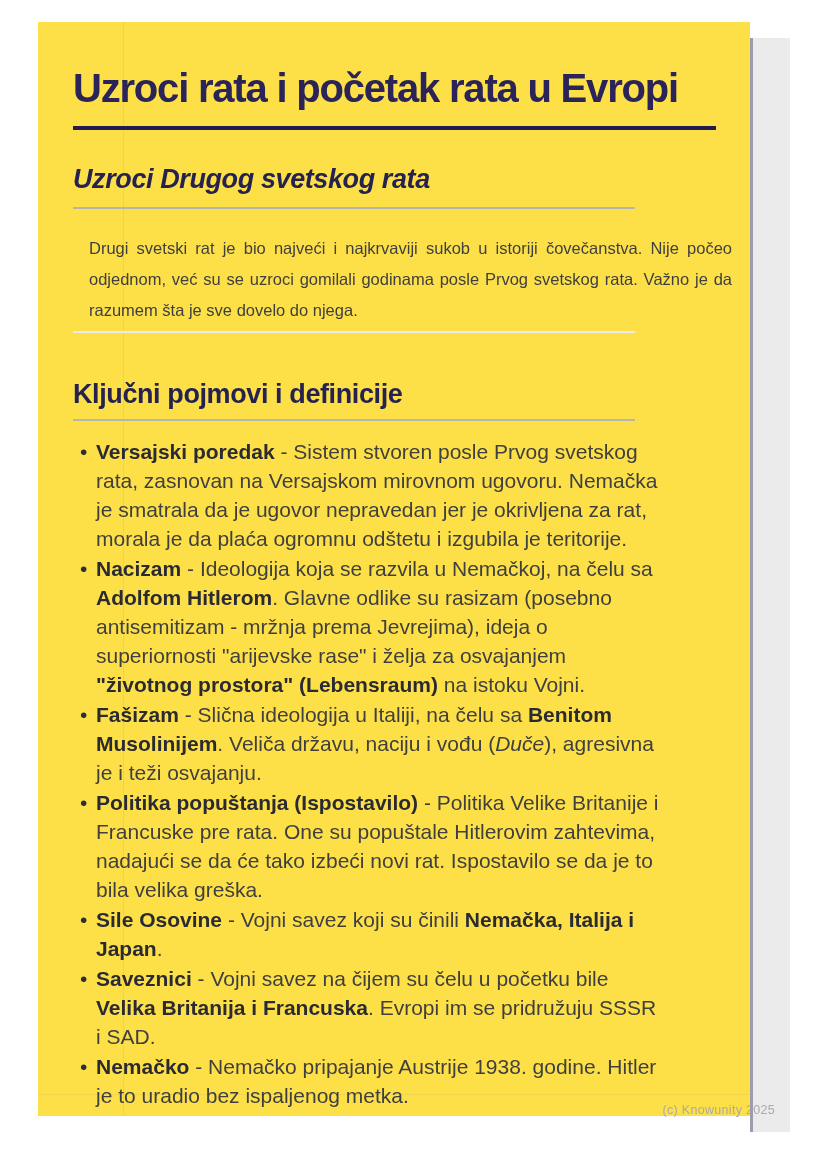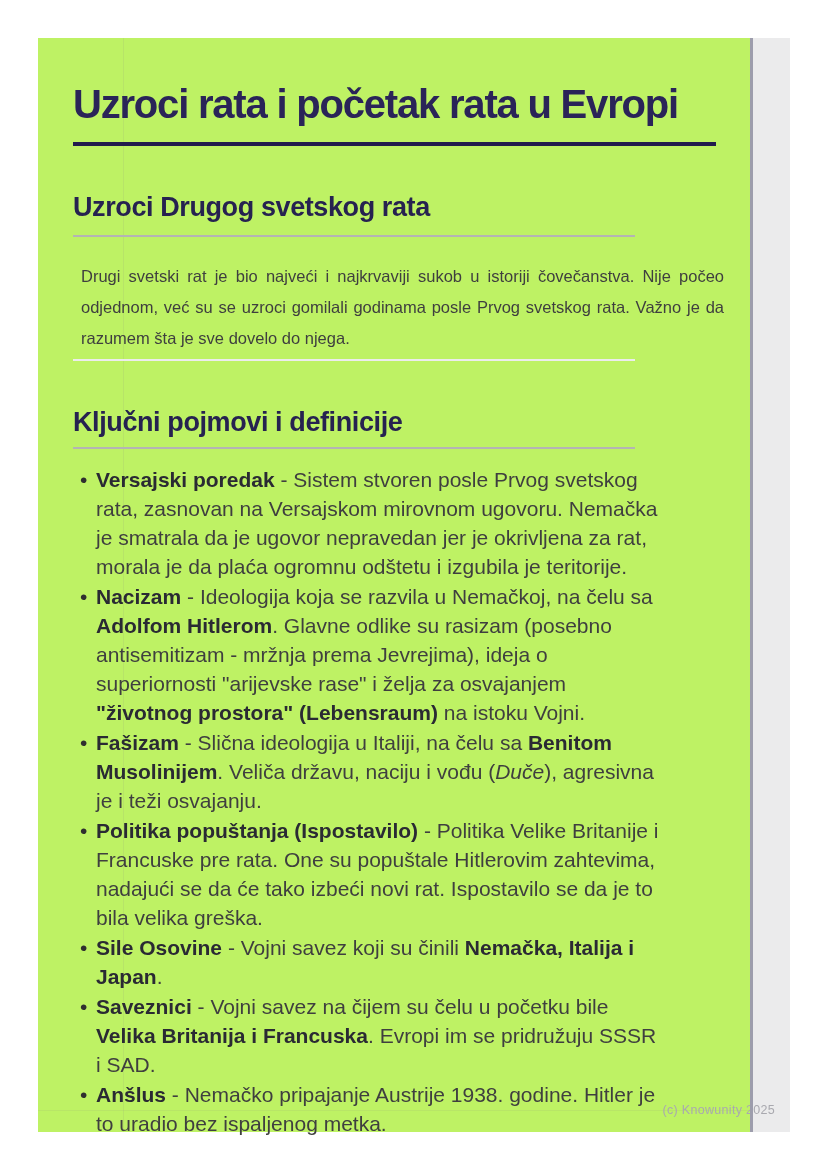--- a/index.html
+++ b/index.html
@@ -7,23 +7,23 @@
     width: 828px; height: 1171px;
     background: #ffffff;
     font-family: "Liberation Sans", sans-serif;
     position: relative;
     overflow: hidden;
   }
   .viewport { position: absolute; inset: 0; }
 
   .page {
     position: absolute;
-    left: 38px; top: 38px;
+    left: 38px; top: 22px;
     width: 712px; height: 1094px;
-    background: #bef264;
+    background: #fde047;
   }
   .margin-vline {
     position: absolute; left: 85px; top: 0; bottom: 0; width: 1px;
     background: rgba(150,145,130,0.15);
   }
   .faint-hline {
     position: absolute; left: 0; right: 0; top: 1072px; height: 1px;
     background: rgba(150,145,130,0.12);
   }
 
@@ -43,36 +43,36 @@
     width: 643px; height: 4px;
     background: #211c4d;
   }
 
   h2.section-heading {
     margin: 0; padding: 0;
     font-size: 27px; line-height: 34px;
     font-weight: bold; letter-spacing: -0.4px;
     color: #262250;
   }
-  h2.first { margin-top: 44px; }
+  h2.first { margin-top: 32px; font-style: italic; }
   h2.second { margin-top: 44px; }
 
   .divider {
     width: 562px; height: 2px;
     background: #b4b4b4;
     margin-top: 11px;
   }
   .divider.under-second { margin-top: 8px; }
   .divider.light {
     background: #ececec;
     margin-top: 5px;
   }
 
   p.intro {
-    margin: 24px 0 0 8px;
+    margin: 24px 0 0 16px;
     width: 643px;
     font-size: 16.5px; line-height: 31px;
     color: #3f3f3f;
     text-align: justify;
   }
 
   ul.terms {
     list-style: none;
     margin: 16px 0 0 0; padding: 0;
   }
@@ -140,21 +140,21 @@
       <h2 class="section-heading second">Ključni pojmovi i definicije</h2>
       <div class="divider under-second"></div>
 
       <ul class="terms" id="terms-list">
           <li><span class="b">Versajski poredak</span><span> - Sistem stvoren posle Prvog svetskog rata, zasnovan na Versajskom mirovnom ugovoru. Nemačka je smatrala da je ugovor nepravedan jer je okrivljena za rat, morala je da plaća ogromnu odštetu i izgubila je teritorije.</span></li>
           <li><span class="b">Nacizam</span><span> - Ideologija koja se razvila u Nemačkoj, na čelu sa </span><span class="b">Adolfom Hitlerom</span><span>. Glavne odlike su rasizam (posebno antisemitizam - mržnja prema Jevrejima), ideja o superiornosti "arijevske rase" i želja za osvajanjem </span><span class="b">"životnog prostora" (Lebensraum)</span><span> na istoku Vojni.</span></li>
           <li><span class="b">Fašizam</span><span> - Slična ideologija u Italiji, na čelu sa </span><span class="b">Benitom Musolinijem</span><span>. Veliča državu, naciju i vođu (</span><span class="i">Duče</span><span>), agresivna je i teži osvajanju.</span></li>
           <li><span class="b">Politika popuštanja (Ispostavilo)</span><span> - Politika Velike Britanije i Francuske pre rata. One su popuštale Hitlerovim zahtevima, nadajući se da će tako izbeći novi rat. Ispostavilo se da je to bila velika greška.</span></li>
           <li><span class="b">Sile Osovine</span><span> - Vojni savez koji su činili </span><span class="b">Nemačka, Italija i Japan</span><span>.</span></li>
           <li><span class="b">Saveznici</span><span> - Vojni savez na čijem su čelu u početku bile </span><span class="b">Velika Britanija i Francuska</span><span>. Evropi im se pridružuju SSSR i SAD.</span></li>
-          <li><span class="b">Anšlus</span><span> - Nemačko pripajanje Austrije 1938. godine. Hitler je to uradio bez ispaljenog metka.</span></li>
+          <li><span class="b">Nemačko</span><span> - Nemačko pripajanje Austrije 1938. godine. Hitler je to uradio bez ispaljenog metka.</span></li>
         </ul>
     </div>
   </div>
 
   <div class="strip"></div>
   <div class="watermark">(c) Knowunity 2025</div>
   <div class="strip-border"></div>
 
 </div>
 

